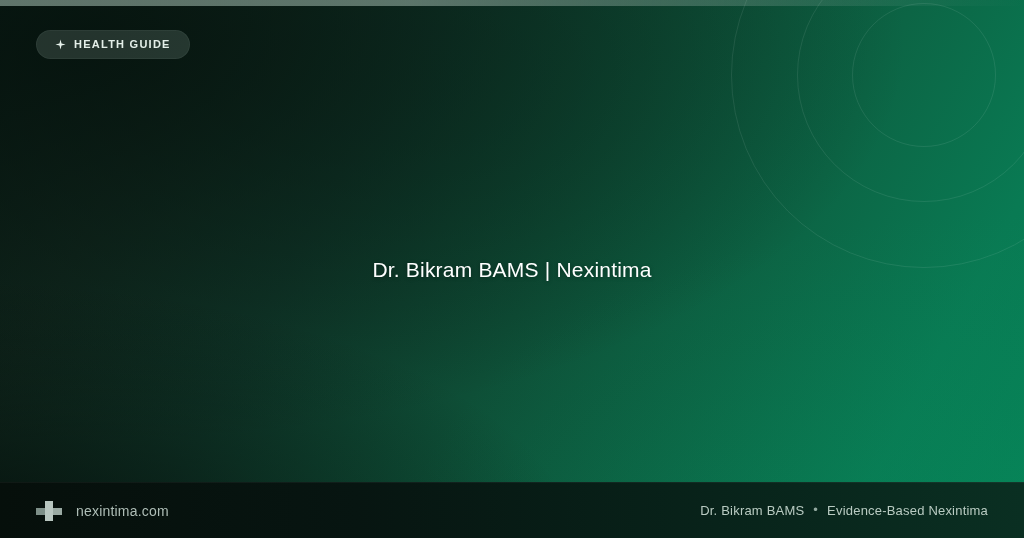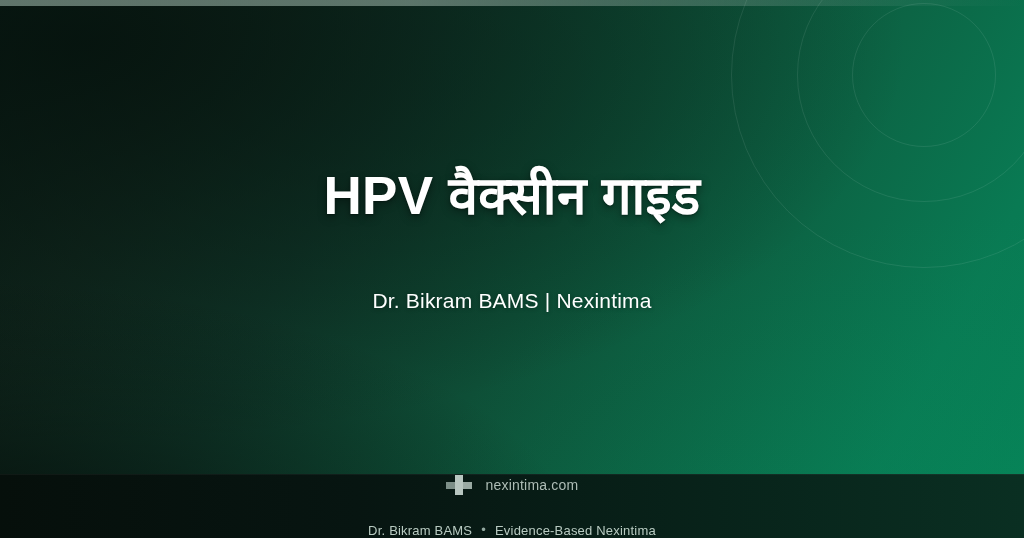--- a/index.html
+++ b/index.html
@@ -138,29 +138,28 @@
     letter-spacing: 0.2px;
     text-align: center;
     text-shadow: 0 1px 4px rgba(0,0,0,0.30);
   }
 
   
   .footer {
     position: absolute;
     left: 0; bottom: 0;
     width: 100%;
-    height: 64px;
+    height: 56px;
     background: linear-gradient(90deg, #060f0b 0%, #071511 35%, #08231a 70%, #0a2f22 100%);
     border-top: 1px solid rgba(255,255,255,0.045);
     display: flex;
     align-items: center;
     justify-content: space-between;
     box-sizing: border-box;
     padding: 0 36px;
-    flex-direction: column;
   }
   .footer-left {
     display: flex;
     align-items: center;
     gap: 14px;
   }
   .logo-mark {
     display: block;
     width: 26px;
     height: 20px;
@@ -195,23 +194,28 @@
   <div class="bg-dark-bottomleft"></div>
 
   <div class="top-strip"></div>
 
   <div class="rings">
     <div class="ring r1"></div>
     <div class="ring r2"></div>
     <div class="ring r3"></div>
   </div>
 
+  <div class="badge">
+    <svg class="badge-icon" viewBox="0 0 16 16">
+      <path d="M8 0.6 L9.5 6.5 L15.4 8 L9.5 9.5 L8 15.4 L6.5 9.5 L0.6 8 L6.5 6.5 Z" fill="#e7f2ec"></path>
+    </svg>
+    <span class="badge-label">HEALTH GUIDE</span>
+  </div>
 
   <div class="center">
-    <h1 class="title">HPV वैक्सीन गाइड</h1>
     <p class="subtitle">Dr. Bikram BAMS | Nexintima</p>
   </div>
 
   <div class="footer">
     <div class="footer-left">
       <svg class="logo-mark" viewBox="0 0 26 20">
         <rect x="0" y="7" width="9" height="7" fill="#7d8f88"></rect>
         <rect x="9" y="0" width="8" height="20" fill="#b8c6c0"></rect>
         <rect x="17" y="7" width="9" height="7" fill="#9aaaa3"></rect>
       </svg>

